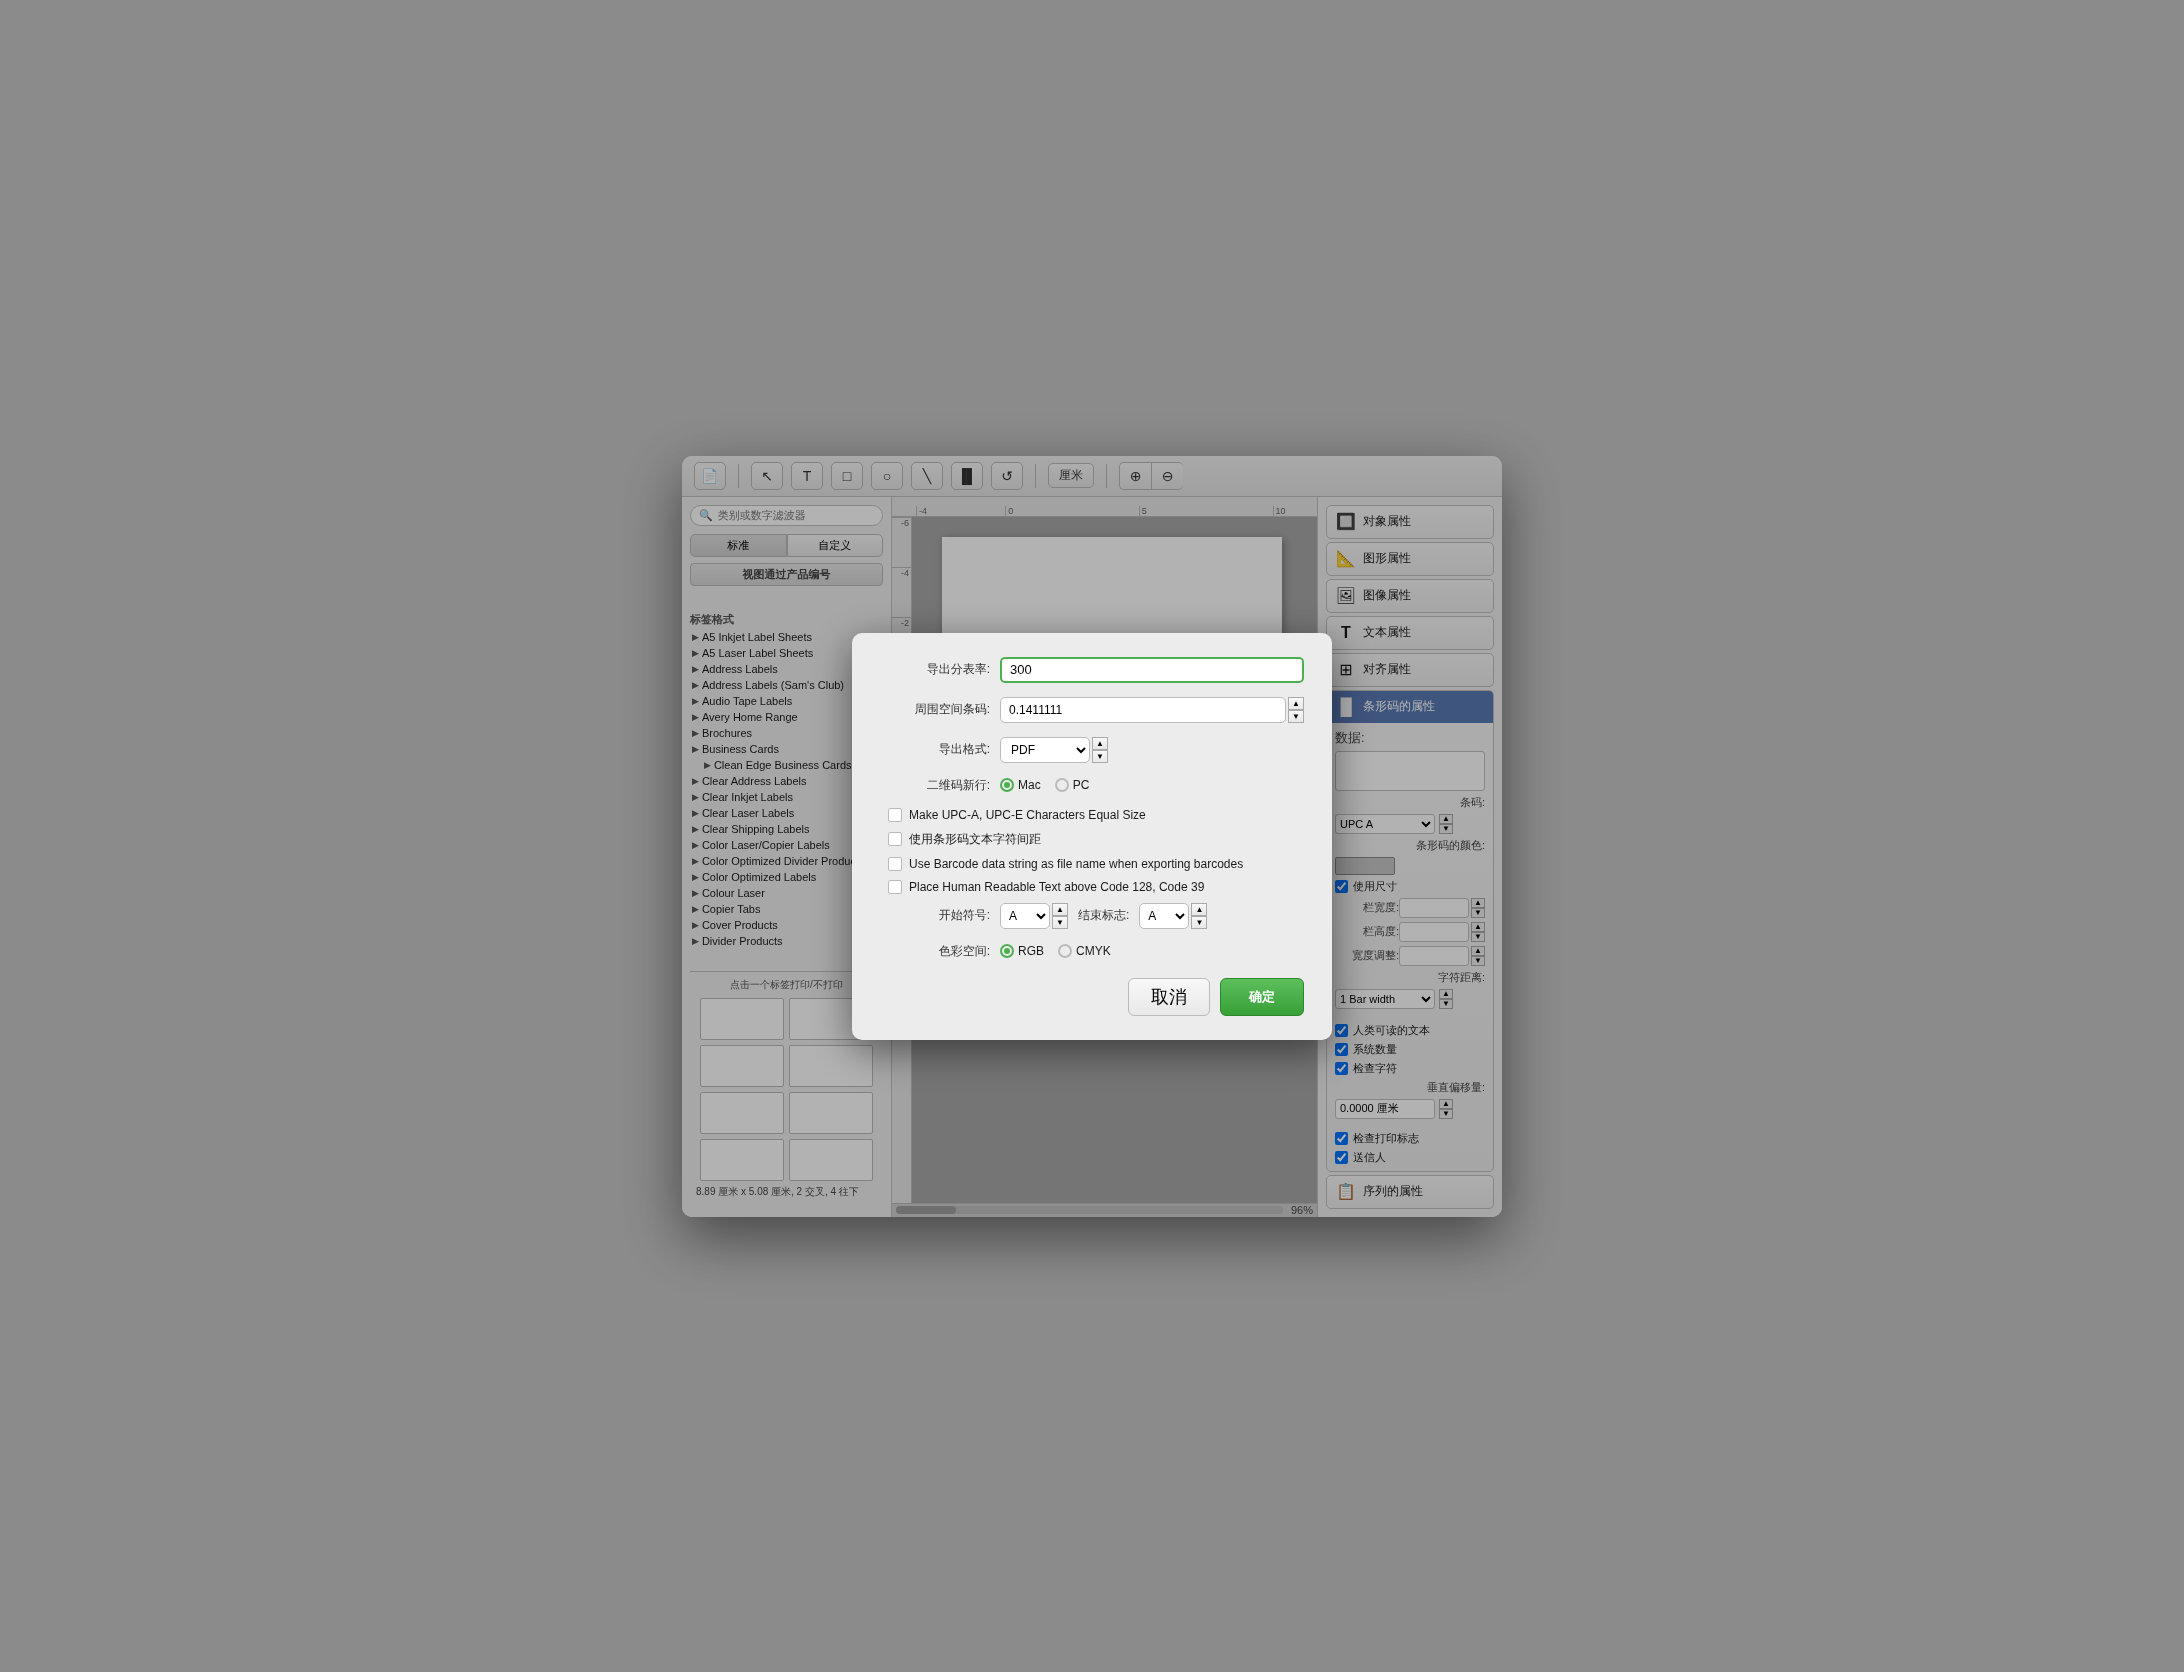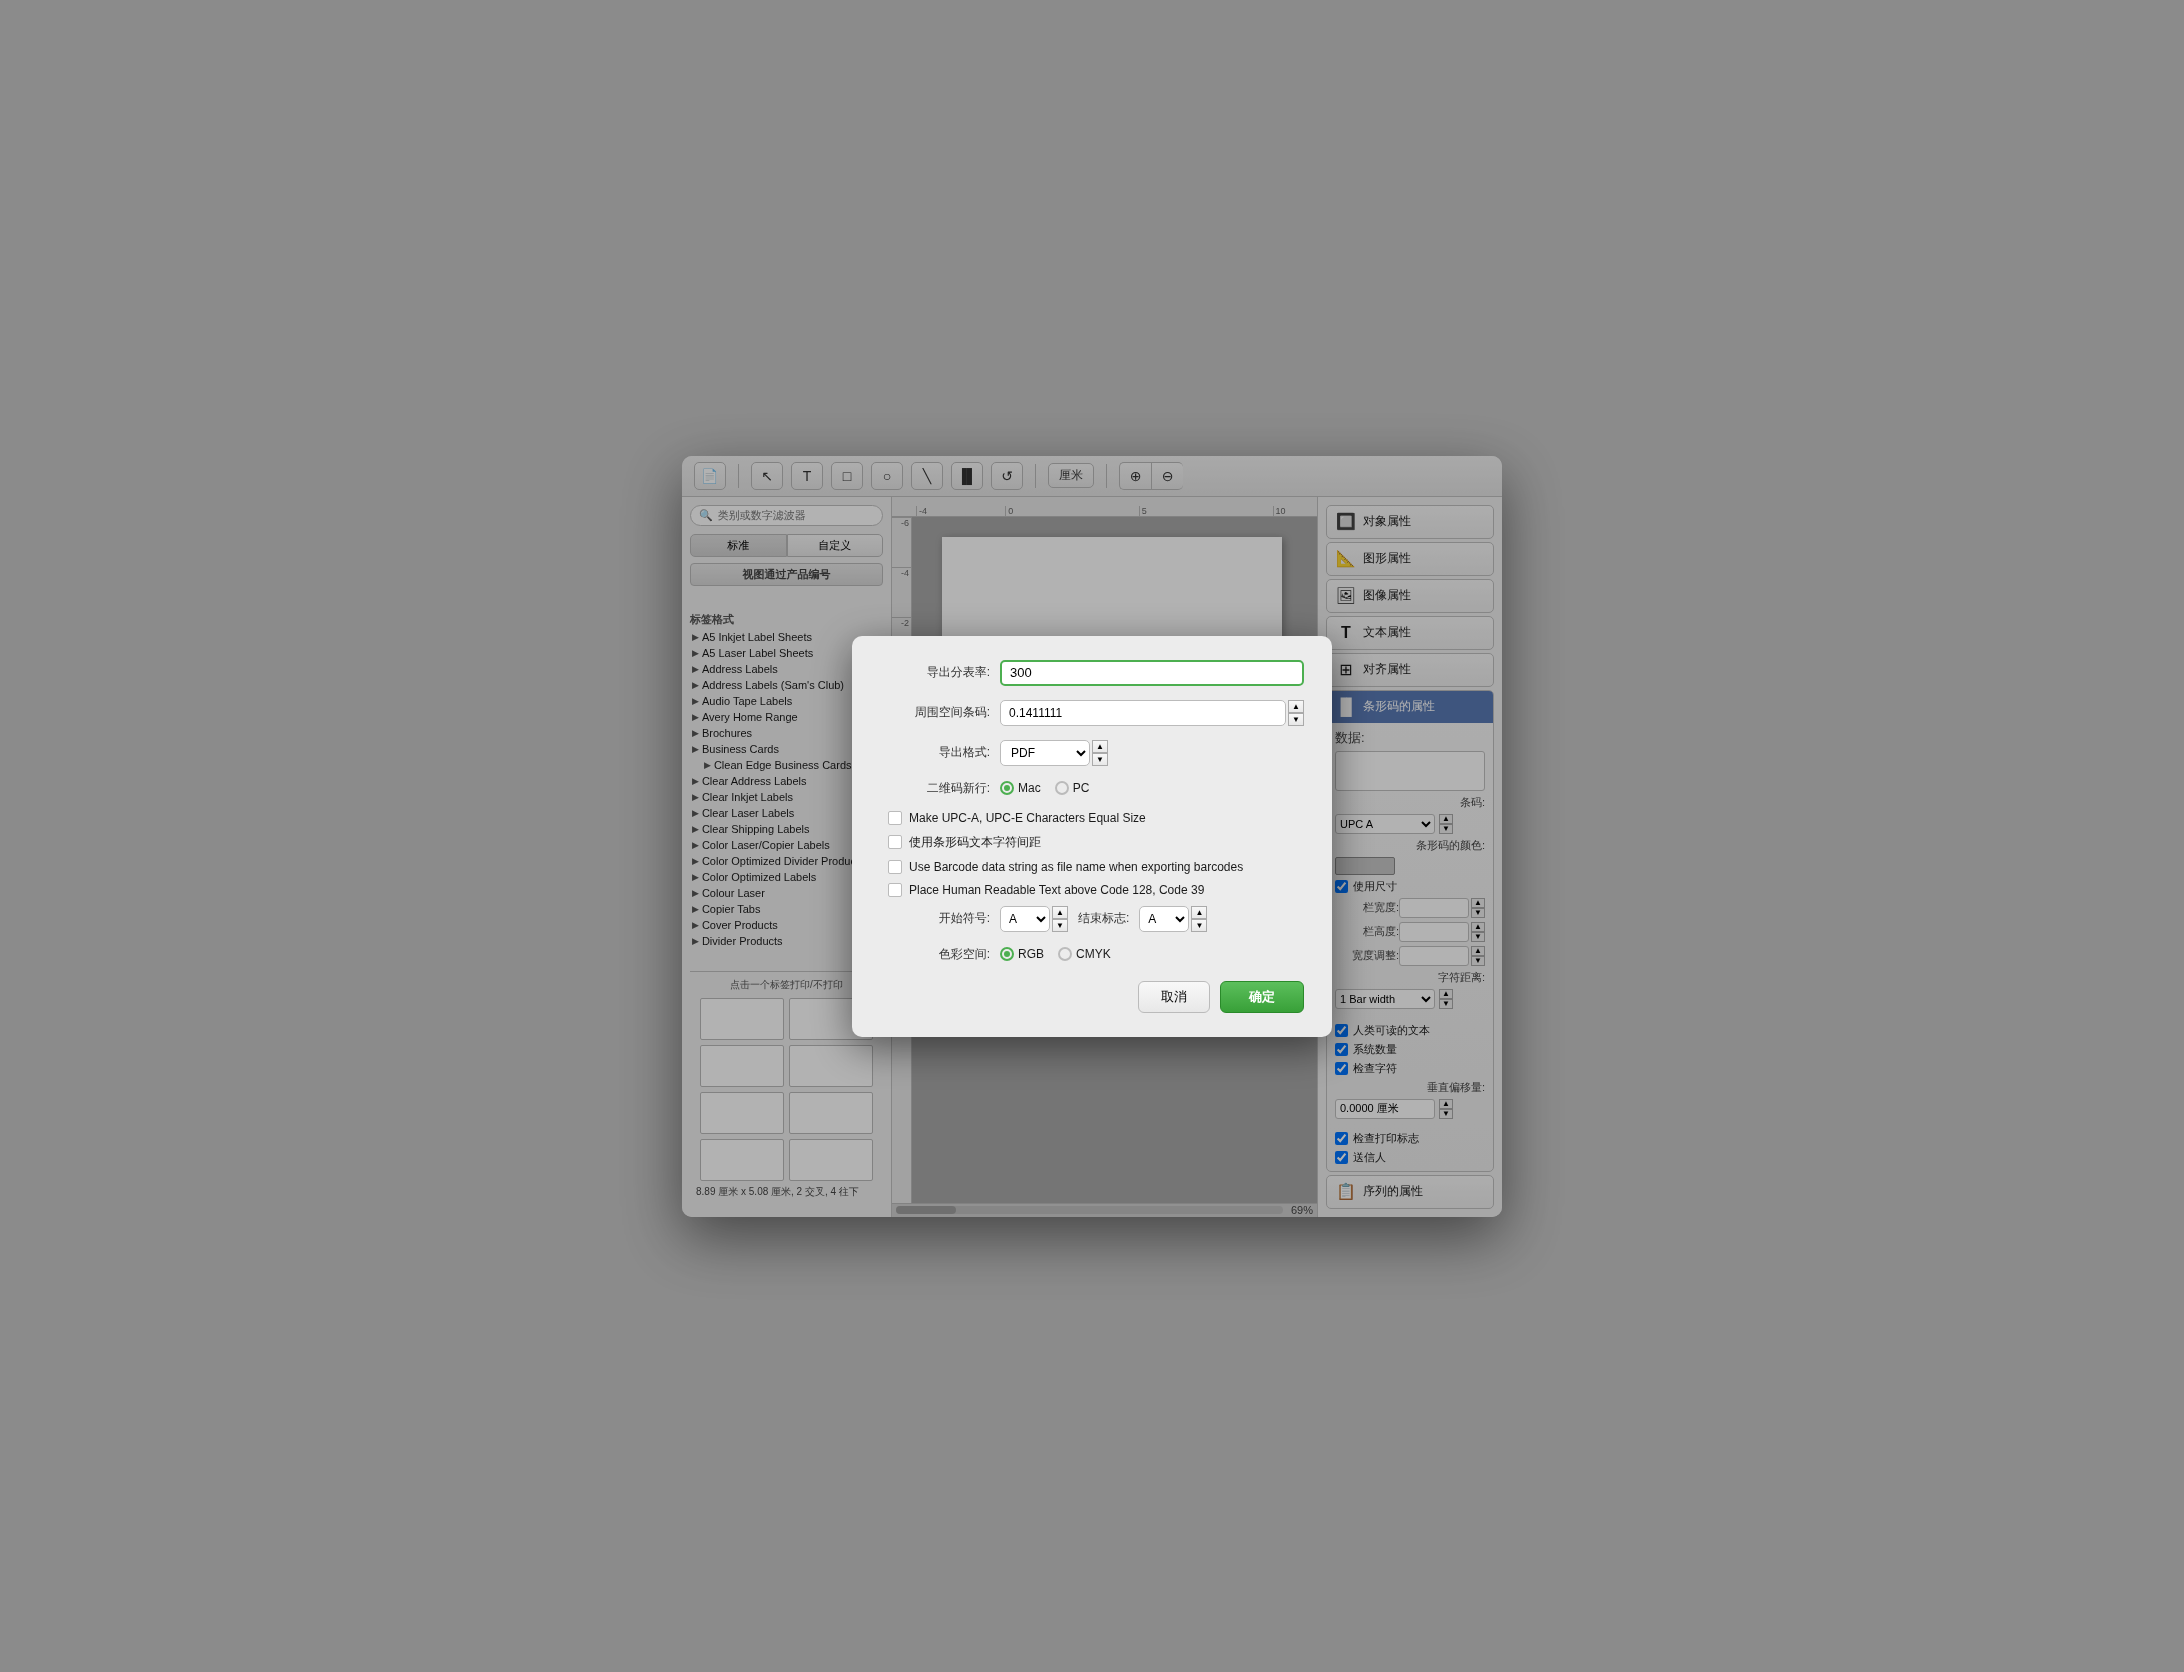--- a/index.html
+++ b/index.html
@@ -554,21 +554,21 @@
       display: flex;
       justify-content: flex-end;
       gap: 10px;
       margin-top: 18px;
     }
     .btn-cancel {
       padding: 6px 22px;
       border: 1px solid #bbb;
       border-radius: 6px;
       background: linear-gradient(to bottom, #f8f8f8, #e8e8e8);
-      font-size: 13px;
+      font-size: 18px;
       cursor: pointer;
       margin-left: 32px;
     }
     .btn-ok {
       padding: 6px 28px;
       border: 1px solid #2a8a2a;
       border-radius: 6px;
       background: linear-gradient(to bottom, #5cbf5c, #38a038);
       color: white;
       font-size: 13px;
@@ -834,21 +834,21 @@
               </svg>
               <div style="font-size:9px; font-family:monospace; color:#333;">1  23456  78912  8</div>
             </div>
           </div>
         </div>
       </div>
       <div class="scrollbar-bottom">
         <div class="scrollbar-track">
           <div class="scrollbar-thumb"></div>
         </div>
-        <span class="zoom-label">69%</span>
+        <span class="zoom-label">96%</span>
       </div>
     </div>
 
     <div class="right-panel">
 
       <div class="prop-section">
         <div class="prop-header">
           <span class="prop-icon">🔲</span>
           <span class="prop-title">对象属性</span>
         </div>

